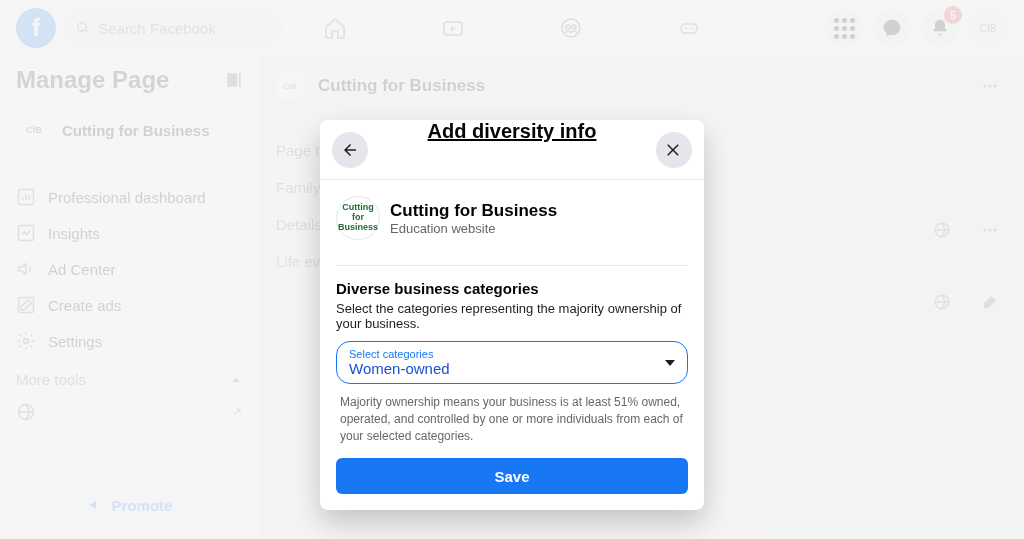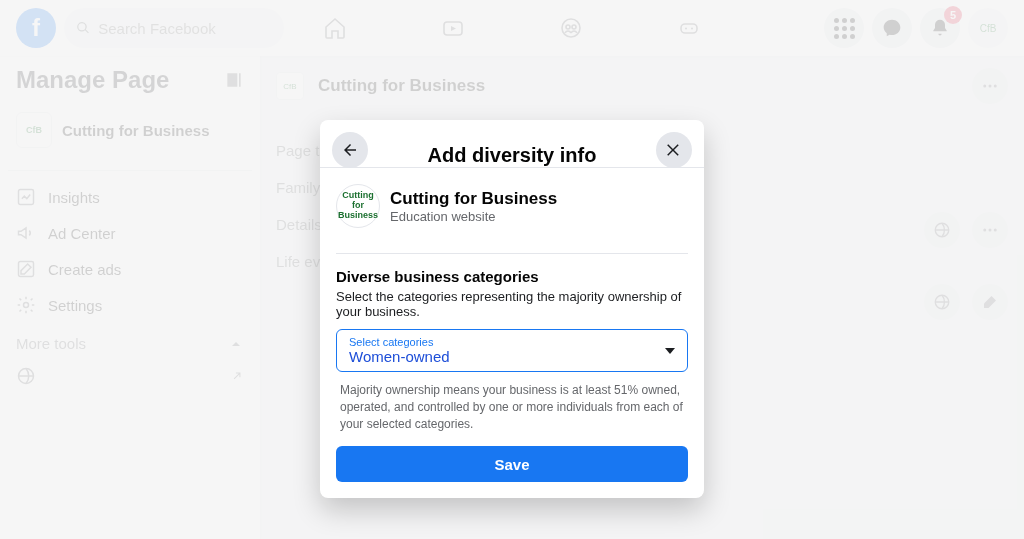--- a/index.html
+++ b/index.html
@@ -53,34 +53,34 @@
   .col-r { flex: 1; }
   .add-row { display: flex; align-items: center; gap: 14px; padding: 10px 0; color: #1877f2; font-size: 15px; cursor: pointer; }
   .add-row .plus { width: 24px; height: 24px; border-radius: 50%; border: 2px solid #1877f2; color: #1877f2; display: flex; align-items: center; justify-content: center; font-weight: 400; font-size: 18px; line-height: 1; }
   .edit-row { display: flex; align-items: center; justify-content: flex-end; gap: 12px; }
   .edit-row .circ-btn { width: 36px; height: 36px; border-radius: 50%; background: #e4e6eb; display: flex; align-items: center; justify-content: center; cursor: pointer; }
   .edit-row .circ-btn svg { width: 18px; height: 18px; fill: #65676b; }
 
   
   .scrim { position: absolute; inset: 0; background: rgba(244,244,244,0.85); display: flex; align-items: flex-start; justify-content: center; padding-top: 120px; z-index: 10; }
   .modal { width: 384px; background: #fff; border-radius: 8px; box-shadow: 0 12px 28px rgba(0,0,0,0.2); overflow: hidden; }
-  .modal-head { position: relative; height: 48px; display: flex; align-items: flex-end; justify-content: center; border-bottom: 1px solid #e4e6eb; }
+  .modal-head { position: relative; height: 60px; display: flex; align-items: flex-start; justify-content: center; border-bottom: 1px solid #e4e6eb; text-decoration: underline; }
   .modal-head .title { font-size: 20px; font-weight: 700; color: #050505; }
   .mh-btn { position: absolute; top: 12px; width: 36px; height: 36px; border-radius: 50%; background: #e4e6eb; display: flex; align-items: center; justify-content: center; cursor: pointer; }
   .mh-back { left: 12px; }
   .mh-close { right: 12px; }
   .mh-btn svg { width: 18px; height: 18px; fill: #1c1e21; }
   .modal-body { padding: 12px 16px 16px; }
   .biz-row { display: flex; align-items: center; gap: 10px; padding: 4px 0 25px; border-bottom: 1px solid #e4e6eb; margin-bottom: 14px; }
   .biz-row .logo-sq { width: 44px; height: 44px; border-radius: 50%; border: 1px solid #e4e6eb; display: flex; align-items: center; justify-content: center; font-size: 9px; color: #1c7030; font-weight: 600; text-align: center; line-height: 1.1; }
   .biz-row .biz-name { font-size: 17px; font-weight: 700; color: #050505; }
   .biz-row .biz-sub { font-size: 13px; color: #65676b; }
   .sec-title { font-size: 15px; font-weight: 700; color: #050505; }
   .sec-desc { font-size: 13px; color: #1c1e21; margin: 4px 0 10px; }
-  .select-wrap { border: 1px solid #1877f2; border-radius: 6px; padding: 6px 34px 6px 12px; position: relative; cursor: pointer; }
+  .select-wrap { border: 1px solid #1877f2; border-radius: 14px; padding: 6px 34px 6px 12px; position: relative; cursor: pointer; }
   .select-wrap .lab { font-size: 11px; color: #1877f2; }
   .select-wrap .val { font-size: 15px; color: #1d4ed8; }
   .select-wrap .caret { position: absolute; right: 12px; top: 50%; transform: translateY(-50%); width: 0; height: 0; border-left: 5px solid transparent; border-right: 5px solid transparent; border-top: 6px solid #1c1e21; }
   .note { font-size: 12px; color: #65676b; margin: 10px 4px 14px; line-height: 1.4; }
   .save-btn { width: 100%; height: 36px; border: none; border-radius: 6px; background: #1877f2; color: #fff; font-size: 15px; font-weight: 600; cursor: pointer; }
 
   .gap-big { height: 300px; }
 </style>
 </head>
 <body>
@@ -161,20 +161,27 @@
     </h1>
     <div class="page-row">
       <div class="thumb">CfB</div>
       <div class="name">Cutting for Business</div>
     </div>
     <div class="divider"></div>
 
     <div class="nav-item">
       <svg viewBox="0 0 24 24">
           <rect x="3" y="3" width="18" height="18" rx="2"></rect>
+          <path d="M8 16v-4M12 16v-8M16 16v-6"></path>
+        </svg>
+      <span>Professional dashboard</span>
+    </div>
+    <div class="nav-item">
+      <svg viewBox="0 0 24 24">
+          <rect x="3" y="3" width="18" height="18" rx="2"></rect>
           <path d="M7 14l3-3 3 3 4-5"></path>
         </svg>
       <span>Insights</span>
     </div>
     <div class="nav-item">
       <svg viewBox="0 0 24 24">
           <path d="M3 10v4h3l6 4V6l-6 4zM16 9a5 5 0 010 6"></path>
         </svg>
       <span>Ad Center</span>
     </div>
@@ -202,20 +209,26 @@
     <div class="nav-item">
       <svg viewBox="0 0 24 24">
           <circle cx="12" cy="12" r="9"></circle>
           <path d="M12 3a14 14 0 010 18M3 12h18"></path>
         </svg>
       <svg viewBox="0 0 24 24" style="margin-left:auto;width:14px;height:14px;stroke:#65676b">
           <path d="M7 17L17 7M10 7h7v7"></path>
         </svg>
     </div>
 
+    <div class="promote">
+      <svg viewBox="0 0 24 24">
+          <path d="M3 10v4h3l6 4V6l-6 4z"></path>
+        </svg>
+      <span>Promote</span>
+    </div>
   </div>
 
   <div class="main">
     <div class="crumb-row">
       <div class="thumb">CfB</div>
       <div class="title">Cutting for Business</div>
       <div class="more">
         <svg width="18" height="18" viewBox="0 0 24 24" fill="#65676b">
             <circle cx="5" cy="12" r="2"></circle>
             <circle cx="12" cy="12" r="2"></circle>

